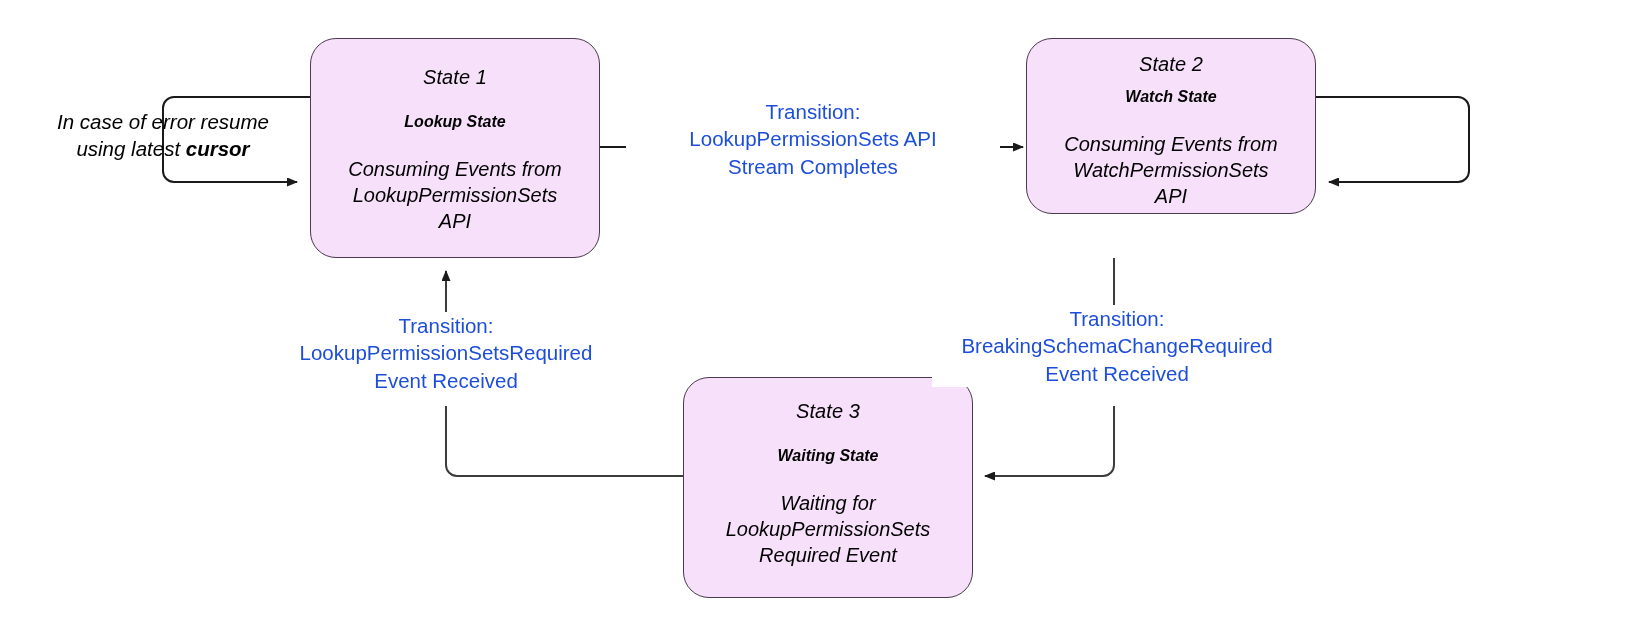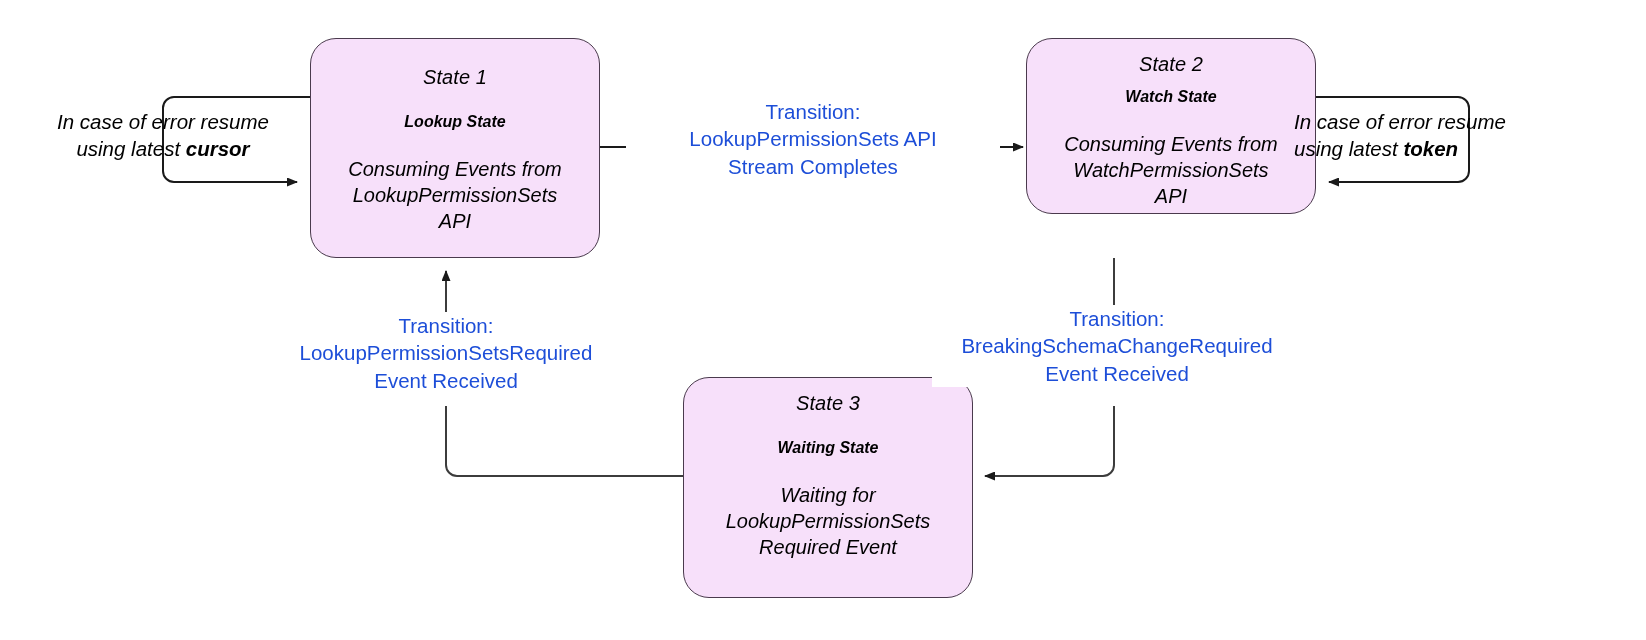--- a/index.html
+++ b/index.html
@@ -125,21 +125,21 @@
   </div>
 
   <div class="state-box" style="left:1026px; top:38px; width:290px; height:176px; padding-top:14px;">
     <div class="state-id">State 2</div>
     <div class="state-name" style="margin-top:12px;">Watch State</div>
     <div class="state-desc" style="margin-top:26px;">Consuming Events from
 WatchPermissionSets
 API</div>
   </div>
 
-  <div class="state-box" style="left:683px; top:377px; width:290px; height:221px; padding-top:14px;">
+  <div class="state-box" style="left:683px; top:377px; width:290px; height:221px; padding-top:22px;">
     <div class="state-id">State 3</div>
     <div class="state-name" style="margin-top:24px;">Waiting State</div>
     <div class="state-desc" style="margin-top:26px;">Waiting for
 LookupPermissionSets
 Required Event</div>
   </div>
 
   <div class="edge-label" style="left:626px; top:98px; width:374px;">Transition:
 LookupPermissionSets API
 Stream Completes</div>
@@ -147,15 +147,14 @@
   <div class="edge-label" style="left:268px; top:312px; width:356px;">Transition:
 LookupPermissionSetsRequired
 Event Received</div>
 
   <div class="edge-label" style="left:932px; top:305px; width:370px;">Transition:
 BreakingSchemaChangeRequired
 Event Received</div>
 
   <div class="loop-label lbl-left" style="left:38px; top:108px; width:250px;"><span>In case of error resume using latest </span><b>cursor</b></div>
 
-  <div class="loop-label lbl-right" style="left:1294px; top:108px; width:250px;"><span>In case of error resume using latest </span><b>token</b></div>
 
 </div>
 
 </body></html>

